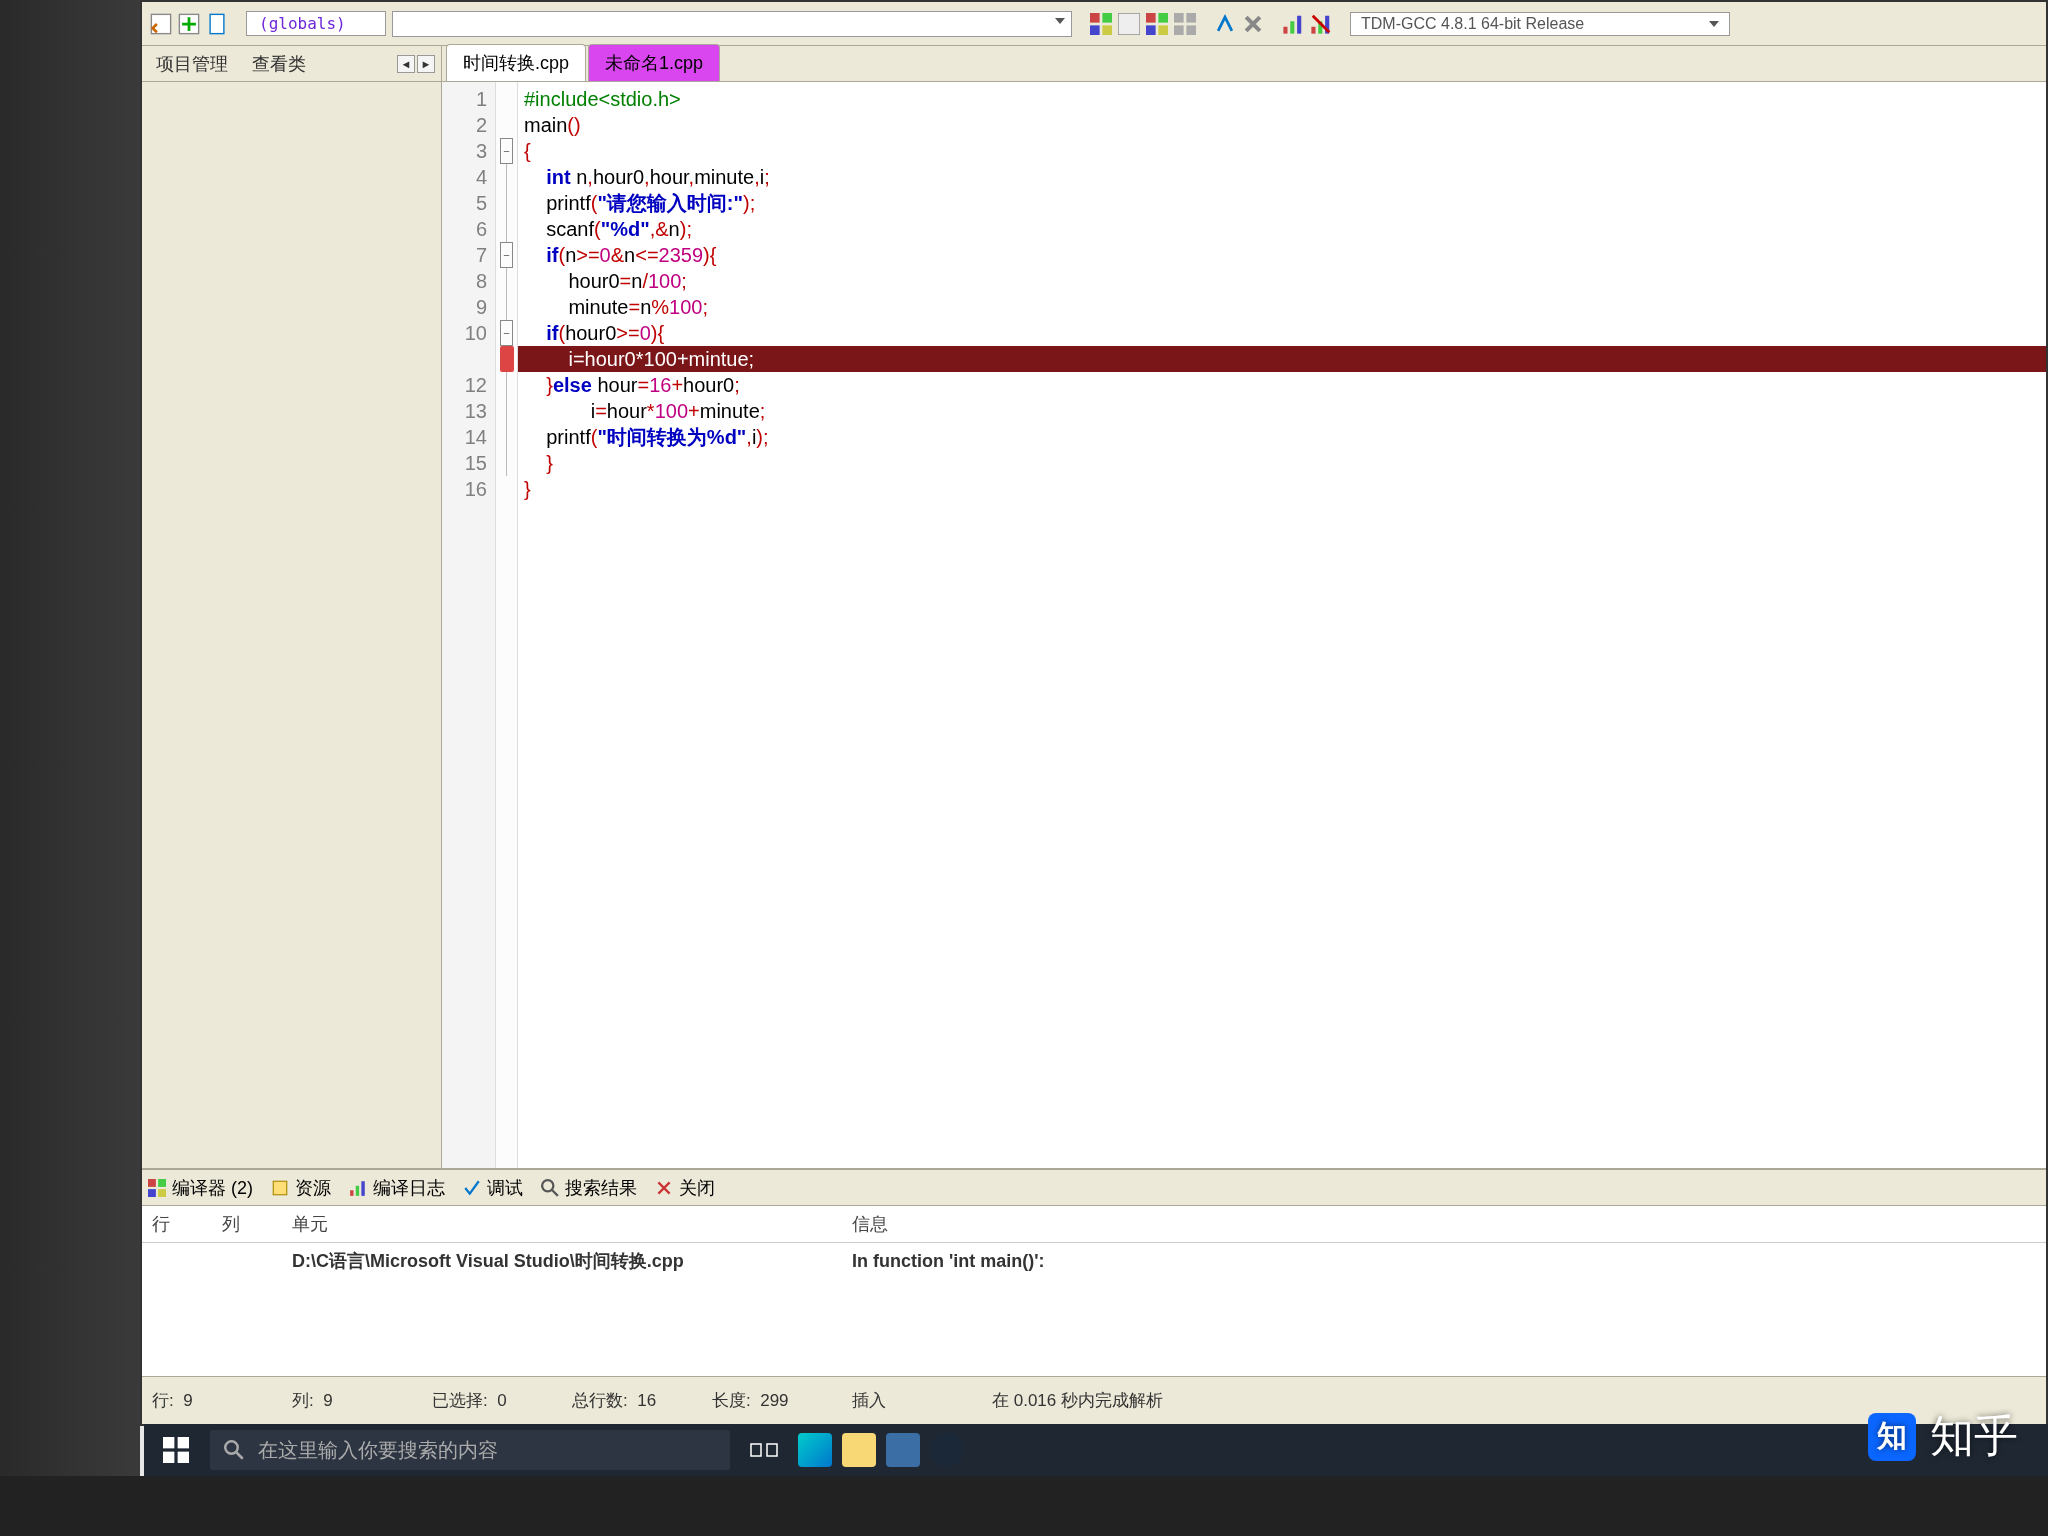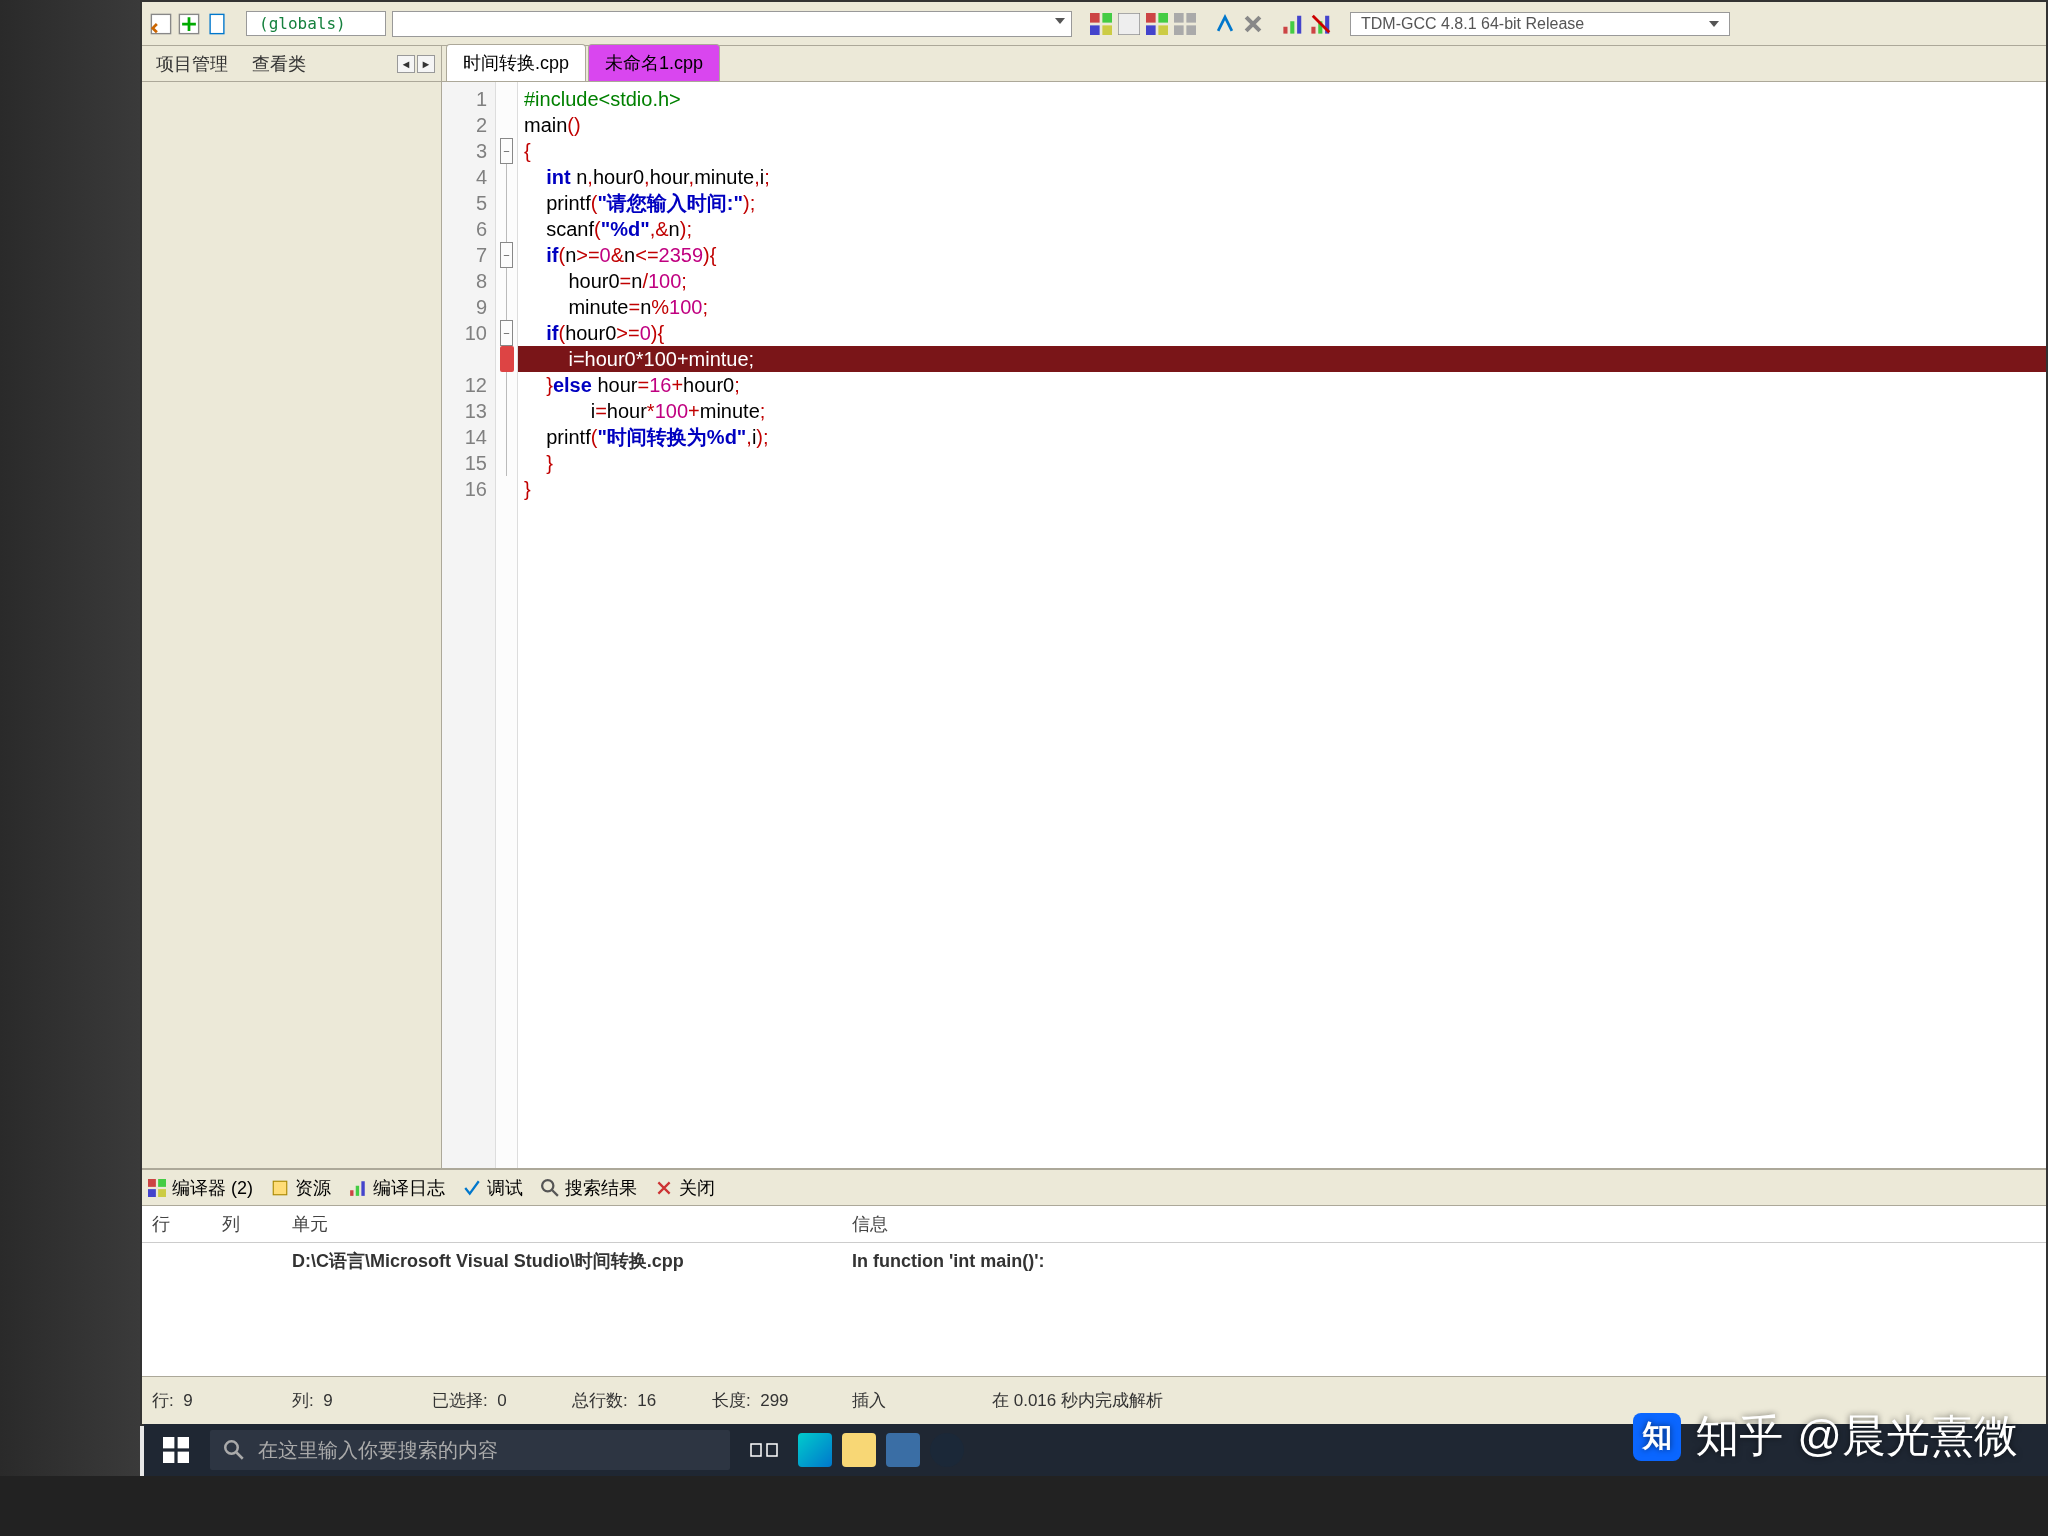--- a/index.html
+++ b/index.html
@@ -3,21 +3,21 @@
 <meta charset="utf-8">
 <style>
 *{margin:0;padding:0;box-sizing:border-box;font-family:"Microsoft YaHei",SimSun,sans-serif;}
 body{background:#e8e8e8;width:2048px;height:1536px;position:relative;overflow:hidden;}
 .monitor{position:absolute;left:140px;top:0;right:0;bottom:110px;background:#f0f0f0;display:flex;flex-direction:column;border:2px solid #333;}
 
 
 .toolbar{height:44px;background:#ece9d8;border-bottom:1px solid #aca899;display:flex;align-items:center;padding:0 8px;gap:6px;}
 .tb-ic{width:22px;height:22px;display:inline-block;}
 .tb-sep{width:6px;}
-.globals-box{border:1px solid #999;background:#fff;padding:2px 12px;font-size:16px;color:#15803d;font-family:Consolas,monospace;min-width:140px;}
+.globals-box{border:1px solid #999;background:#fff;padding:2px 12px;font-size:16px;color:#6d28d9;font-family:Consolas,monospace;min-width:140px;}
 .globals-wide{flex:1;max-width:680px;border:1px solid #999;background:#fff;height:26px;}
 .compiler-sel{border:1px solid #999;background:#fff;padding:2px 10px;font-size:16px;color:#555;font-family:Consolas,monospace;min-width:380px;display:flex;align-items:center;justify-content:space-between;}
 .tri-down{width:0;height:0;border-left:5px solid transparent;border-right:5px solid transparent;border-top:6px solid #555;}
 
 
 .workspace{flex:1;display:flex;min-height:0;}
 .sidebar{width:300px;background:#ece9d8;border-right:1px solid #aca899;}
 .side-tabs{height:36px;display:flex;align-items:center;border-bottom:1px solid #aca899;font-size:18px;color:#333;}
 .side-tab{padding:4px 10px;margin-left:4px;}
 .side-arrows{margin-left:auto;margin-right:6px;display:flex;gap:2px;}
@@ -338,14 +338,13 @@
     </div>
   <div class="task-ic" style="background:linear-gradient(135deg,#0cc,#07c);"></div>
   <div class="task-ic" style="background:#f8d775;"></div>
   <div class="task-ic" style="background:#3a6ea5;"></div>
   <div class="task-ic" style="background:#1b2838;border-radius:50%;"></div>
 </div>
 
 <div class="watermark">
   <div class="zh-ic">知</div>
   <span>知乎</span>
-  <span>@晨光熹微</span>
 </div>
 
 </body></html>

